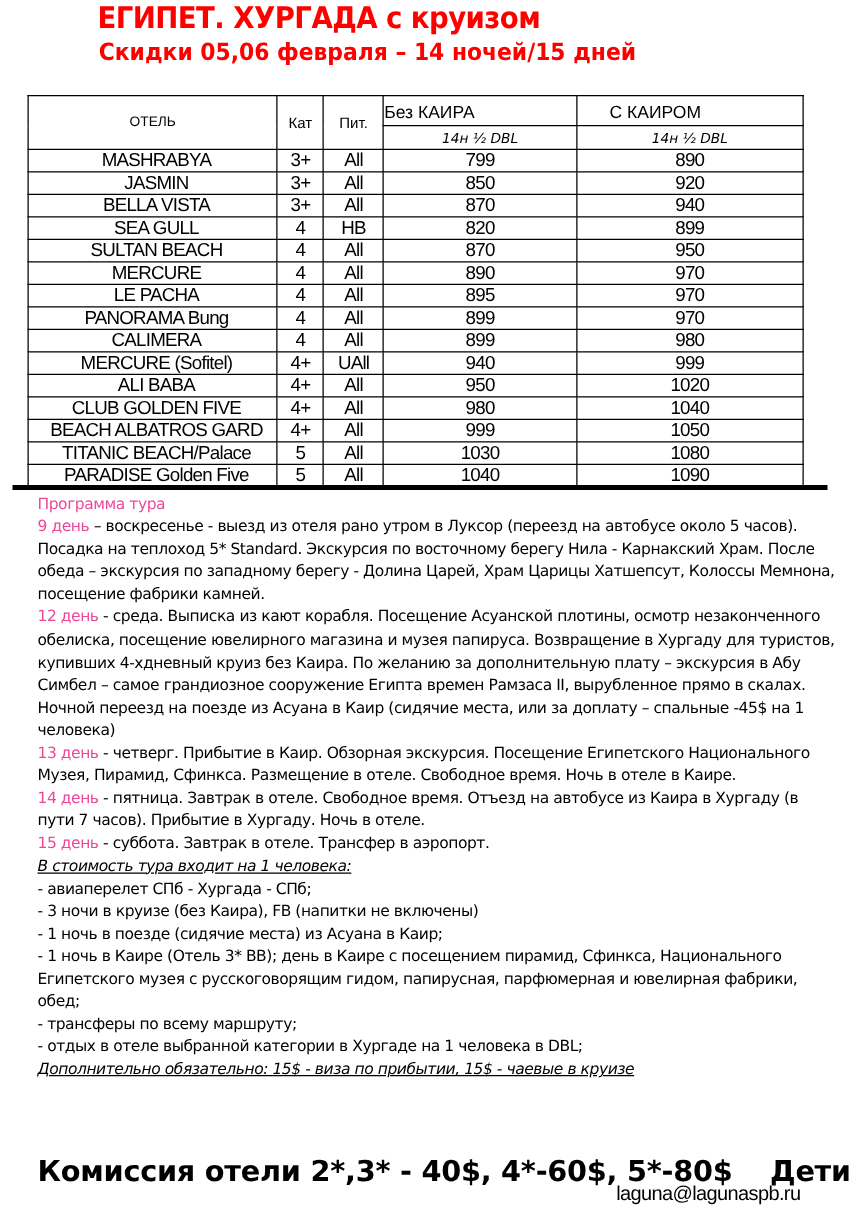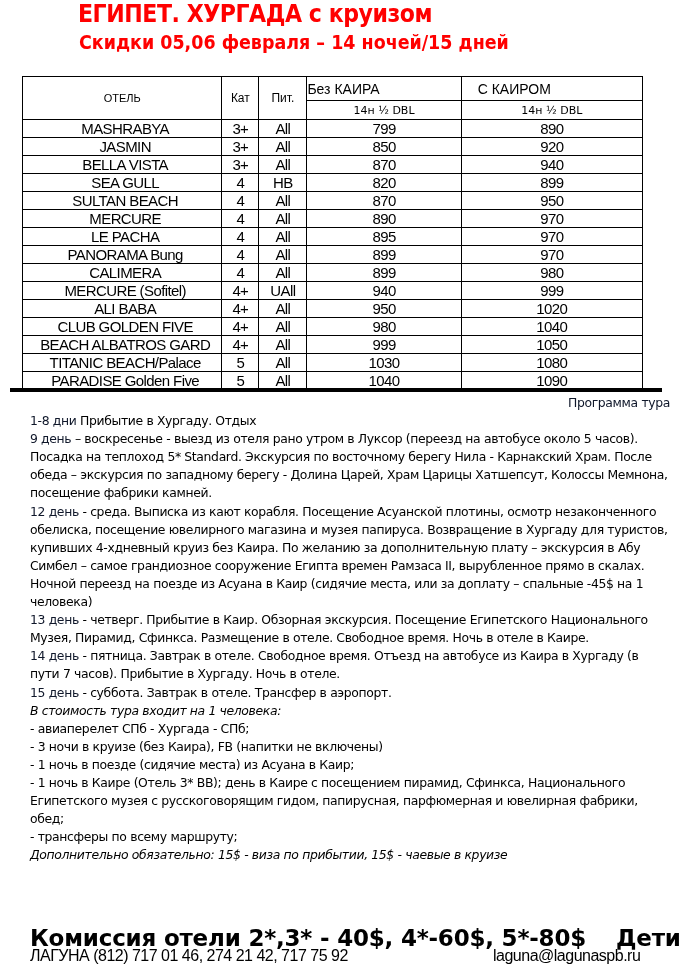--- a/index.html
+++ b/index.html
@@ -10,32 +10,32 @@
   table.prices { position: absolute; left: 22px; top: 76px; border-collapse: collapse; width: 621px; font-family: "Liberation Sans", sans-serif; }
   table.prices td, table.prices th { border: 1px solid #000; padding: 0; font-weight: normal; }
   .col-hotel { width: 199px; }
   .col-kat { width: 37px; }
   .col-pit { width: 48px; }
   .col-bez { width: 154px; }
   .col-s { width: 181px; }
   th.h-hotel { font-size: 11px; height: 42px; text-align: center; vertical-align: middle; }
   th.h-kat, th.h-pit { font-size: 12px; text-align: center; vertical-align: middle; }
   th.h-group { font-size: 14px; height: 22px; text-align: left; padding-left: 14px; }
-  th.h-group.s { padding-left: 16px; }
-  th.h-sub { font-size: 11px; height: 17px; text-align: center; font-weight: bold; font-family: "DejaVu Sans", sans-serif; }
+  th.h-group.s { padding-left: 26px; }
+  th.h-sub { font-size: 11px; height: 17px; text-align: center; font-weight: bold; font-family: "DejaVu Sans", sans-serif; font-style: italic; }
   tr.row td { height: 17px; font-size: 15px; line-height: 16px; letter-spacing: -0.6px; }
   td.c-hotel { padding-left: 6px !important; text-align: center; white-space: nowrap; }
   td.c-kat, td.c-pit, td.c-bez, td.c-s { text-align: center; }
 
   .thick-line { position: absolute; left: 10px; top: 388px; width: 652px; height: 4px; background: #000; }
 
   .program { position: absolute; left: 30px; top: 394px; width: 640px; font-family: "DejaVu Sans", sans-serif; font-size: 12.4px; line-height: 18.1px; letter-spacing: -0.35px; }
   .program p { margin: 0; }
-  .red { color: #0f172a; text-align: right; }
-  .it { font-style: italic; }
+  .red { color: #ec4899; }
+  .it { font-style: italic; text-decoration: underline; }
   .commission { position: absolute; left: 30px; top: 925px; font-family: "DejaVu Sans", sans-serif; font-weight: bold; font-size: 23px; white-space: nowrap; letter-spacing: -0.2px; text-align: right; }
   .commission .kids { margin-left: 30px; }
   .contacts { position: absolute; left: 30px; top: 947px; font-family: "Liberation Sans", sans-serif; font-size: 16px; white-space: nowrap; width: 610px; letter-spacing: -0.5px; }
   .contacts .email { position: absolute; left: 463px; top: 0; }
 </style>
 </head>
 <body>
 
 <div class="title">ЕГИПЕТ.  ХУРГАДА с круизом</div>
 <div class="subtitle">Скидки  05,06 февраля –  14 ночей/15 дней</div>
@@ -168,37 +168,36 @@
         <td class="c-s">1090</td>
       </tr>
     </tbody>
 </table>
 
 <div class="thick-line"></div>
 
 <div class="program">
   <p class="red">Программа тура</p>
   <div id="days">
-      <p><span class="red">1-8 дни</span><span> Прибытие в Хургаду.  Отдых</span></p>
       <p><span class="red">9 день</span><span> – воскресенье   - выезд из отеля  рано утром в Луксор (переезд на автобусе около 5 часов). Посадка на теплоход 5* Standard. Экскурсия  по восточному берегу Нила - Карнакский Храм. После обеда – экскурсия по западному берегу - Долина Царей, Храм Царицы Хатшепсут,  Колоссы Мемнона, посещение фабрики камней.</span></p>
       <p><span class="red">12 день</span><span> - среда. Выписка из кают корабля.  Посещение   Асуанской плотины,  осмотр незаконченного  обелиска, посещение ювелирного магазина и музея папируса. Возвращение в Хургаду для туристов, купивших  4-хдневный круиз без Каира.  По желанию за дополнительную плату – экскурсия в Абу Симбел – самое грандиозное сооружение Египта времен Рамзаса II, вырубленное прямо в скалах. Ночной переезд на поезде из Асуана в Каир (сидячие места, или за доплату – спальные -45$ на 1 человека)</span></p>
       <p><span class="red">13  день</span><span> - четверг. Прибытие в Каир. Обзорная экскурсия. Посещение Египетского Национального Музея, Пирамид, Сфинкса. Размещение в отеле. Свободное время. Ночь в отеле в Каире.</span></p>
       <p><span class="red">14 день</span><span> - пятница. Завтрак в отеле. Свободное время. Отъезд на автобусе  из Каира в Хургаду (в пути 7 часов). Прибытие в Хургаду. Ночь в отеле.</span></p>
       <p><span class="red">15 день</span><span> - суббота. Завтрак в отеле. Трансфер  в аэропорт.</span></p>
     </div>
   <p class="it">В стоимость тура входит  на 1 человека:</p>
   <div id="included">
       <p>- авиаперелет СПб - Хургада - СПб;</p>
       <p>- 3 ночи в круизе  (без Каира), FB (напитки не включены)</p>
       <p>- 1 ночь в поезде (сидячие места) из Асуана в Каир;</p>
       <p>- 1 ночь в Каире (Отель 3* BB); день в Каире с посещением пирамид, Сфинкса, Национального Египетского музея с русскоговорящим гидом, папирусная, парфюмерная и ювелирная фабрики, обед;</p>
       <p>-  трансферы по всему маршруту;</p>
+      <p>- отдых в отеле выбранной категории в Хургаде на 1 человека в DBL;</p>
     </div>
   <p class="it">Дополнительно обязательно: 15$ - виза по прибытии, 15$ -  чаевые в круизе</p>
 </div>
 
 <div class="commission">
   <span>Комиссия   отели  2*,3* - 40$, 4*-60$, 5*-80$</span><span class="kids">Дети  10$</span>
 </div>
 <div class="contacts">
-  <span>ЛАГУНА  (812) 717 01 46,  274 21 42, 717 75 92</span>
   <span class="email">laguna@lagunaspb.ru</span>
 </div>
 
 </body></html>

